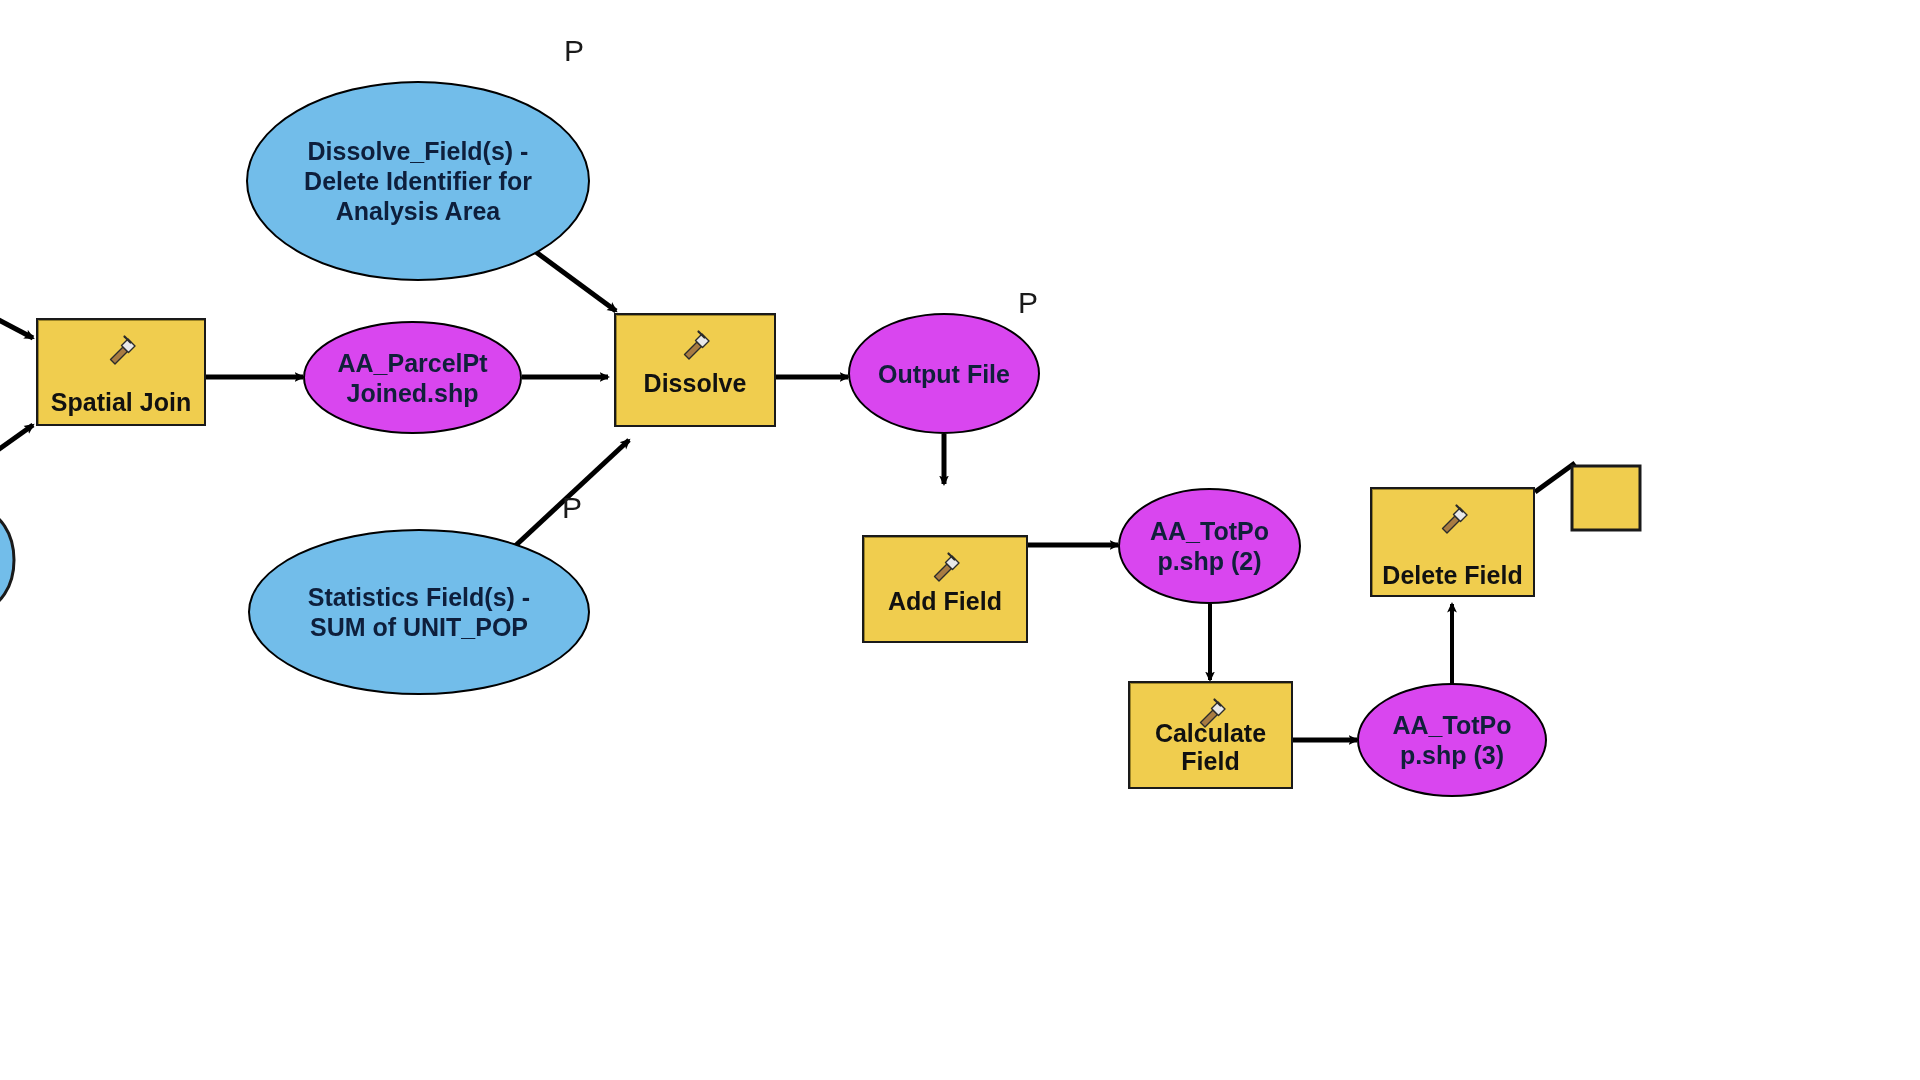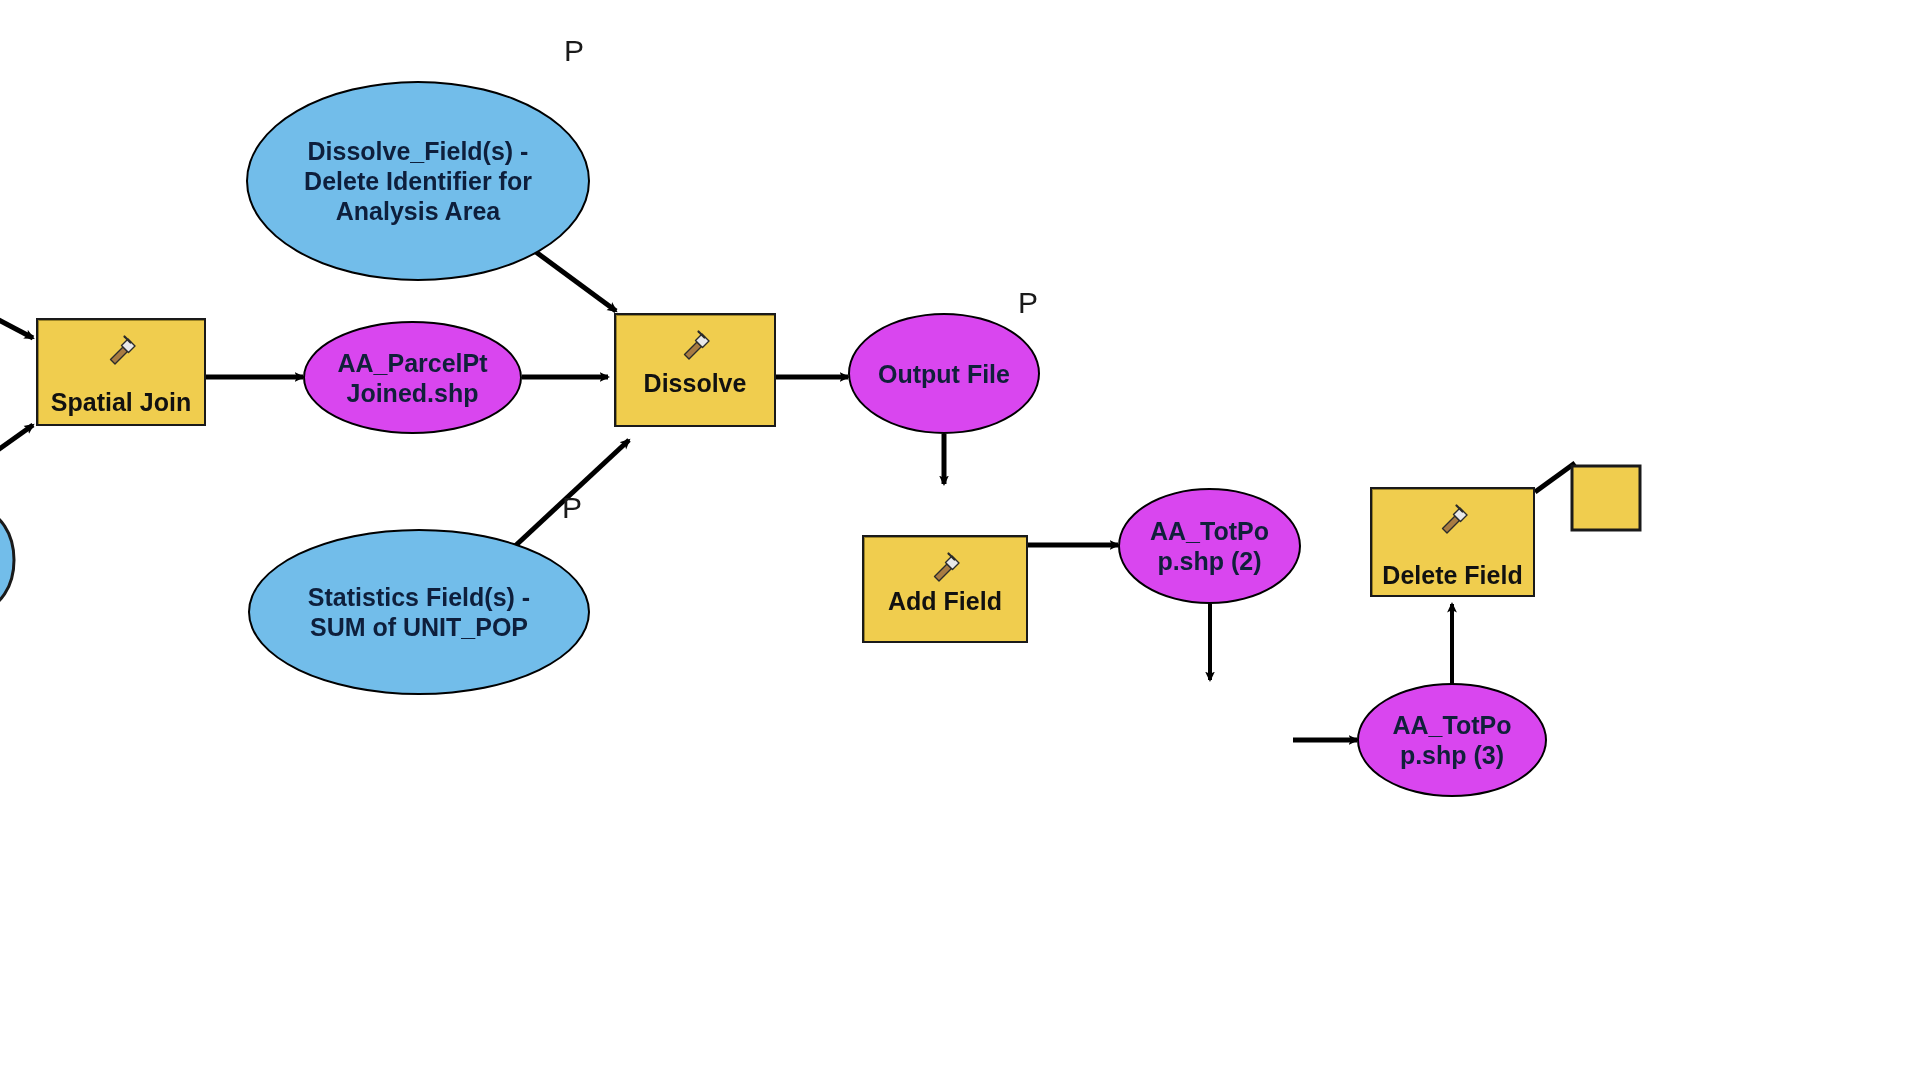--- a/index.html
+++ b/index.html
@@ -178,20 +178,33 @@
     <div class="lbl" style="font-size:25px;padding-bottom:26px;">Add Field</div>
   </div>
 
   <div class="node ellipse green" style="left:1118px;top:488px;width:183px;height:116px;">
     <div class="lbl" style="font-size:25px;">
       <span>AA_TotPo</span><br>
       <span>p.shp (2)</span>
     </div>
   </div>
 
+  <div class="node tool" style="left:1128px;top:681px;width:165px;height:108px;">
+    <svg class="hammer" viewBox="0 0 40 40">
+      <g stroke="#2b2b2b" stroke-width="1.4" stroke-linejoin="round">
+        <path d="M9.5,31.5 L22,19 L26.5,23.5 L14,36 Z" fill="#a87b42"></path>
+        <path d="M20.5,17.5 L27,11 L34,18 L27.5,24.5 Z" fill="#e8e8e8"></path>
+        <path d="M23.5,8.5 L29.5,14.5" fill="none" stroke-linecap="round" stroke-width="2.2"></path>
+      </g>
+    </svg>
+    <div class="lbl" style="font-size:25px;padding-bottom:12px;">
+      <span>Calculate</span><br>
+      <span>Field</span>
+    </div>
+  </div>
 
   <div class="node ellipse green" style="left:1357px;top:683px;width:190px;height:114px;">
     <div class="lbl" style="font-size:25px;">
       <span>AA_TotPo</span><br>
       <span>p.shp (3)</span>
     </div>
   </div>
 
   <div class="node tool" style="left:1370px;top:487px;width:165px;height:110px;">
     <svg class="hammer" viewBox="0 0 40 40">

